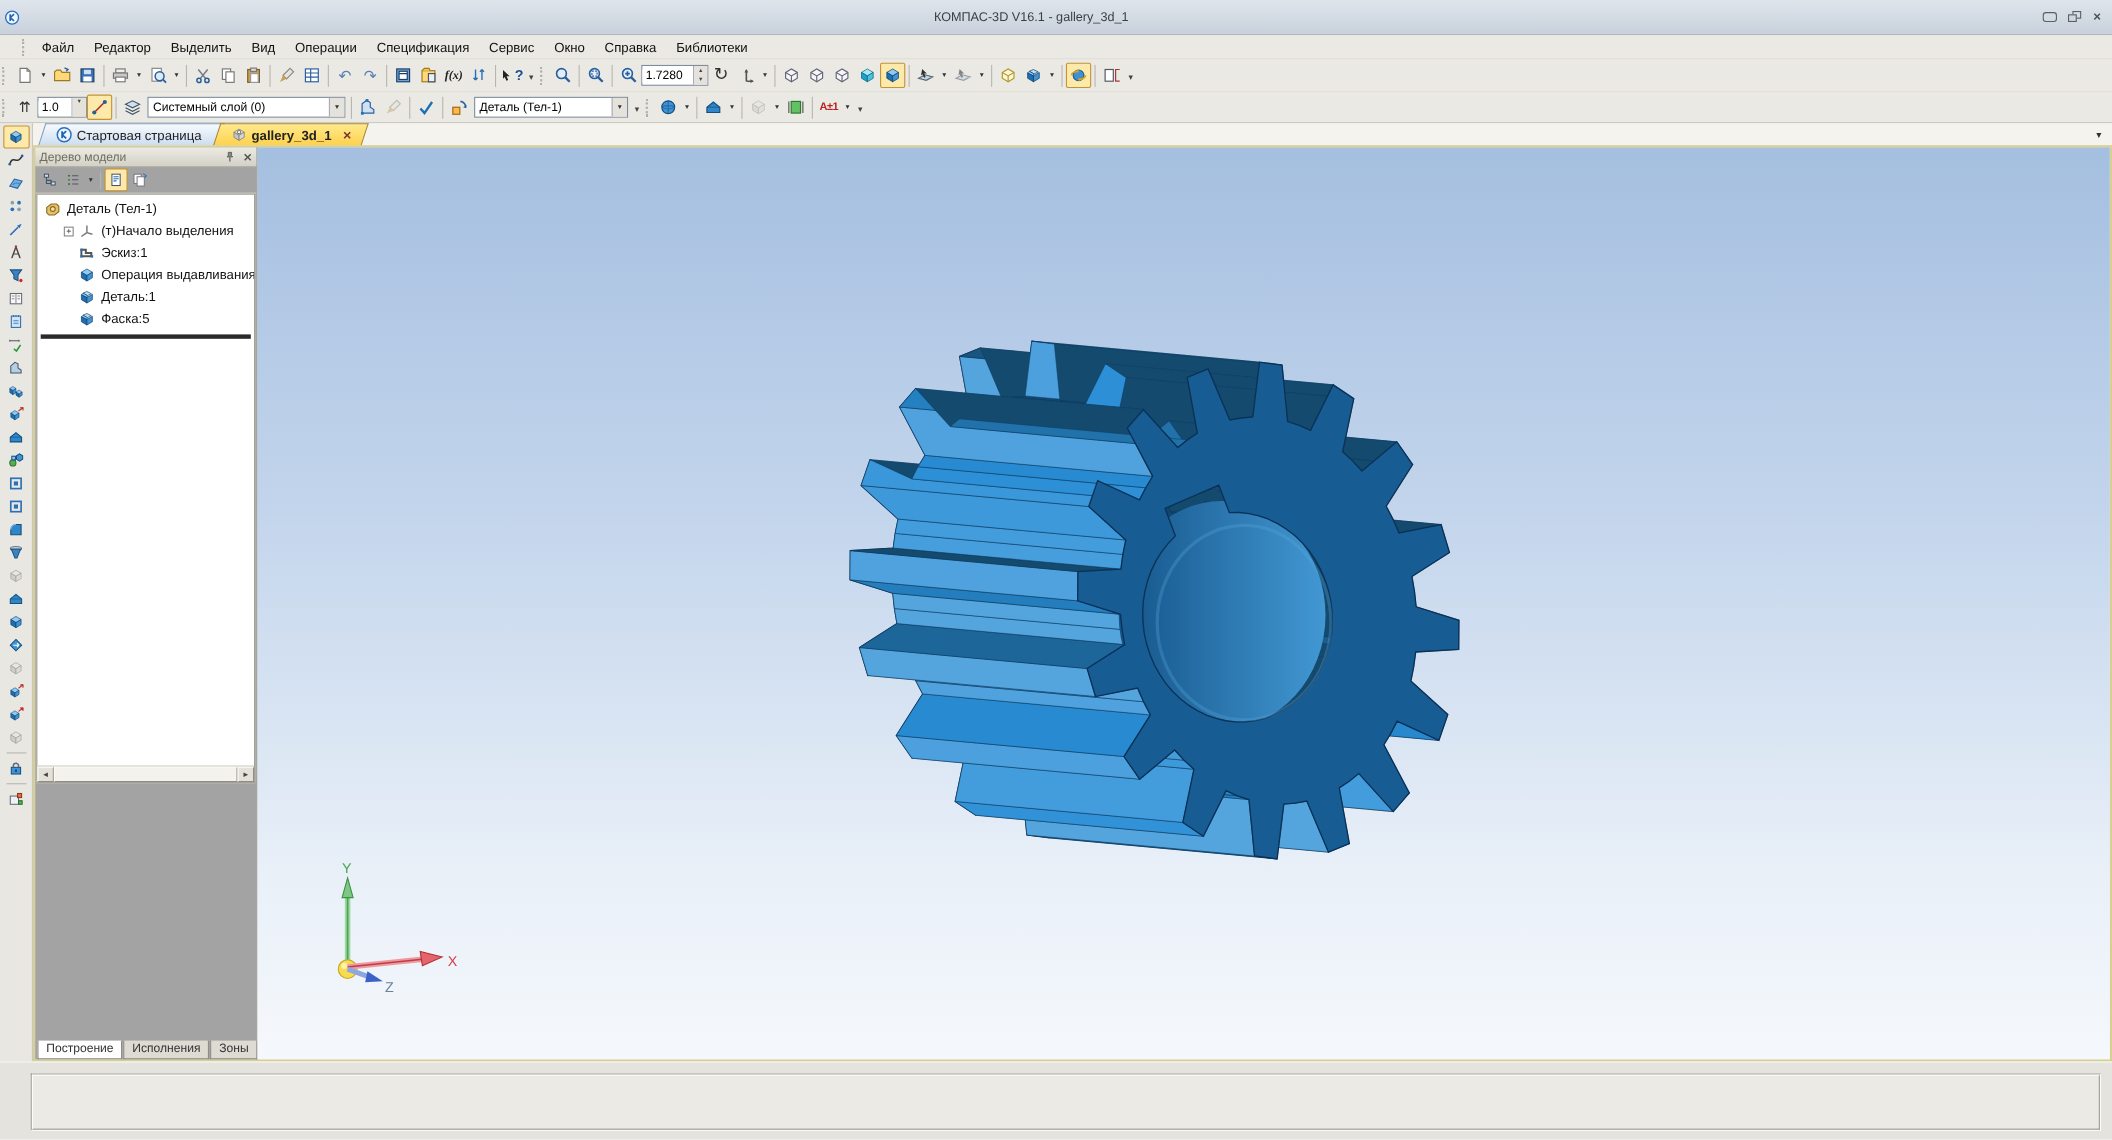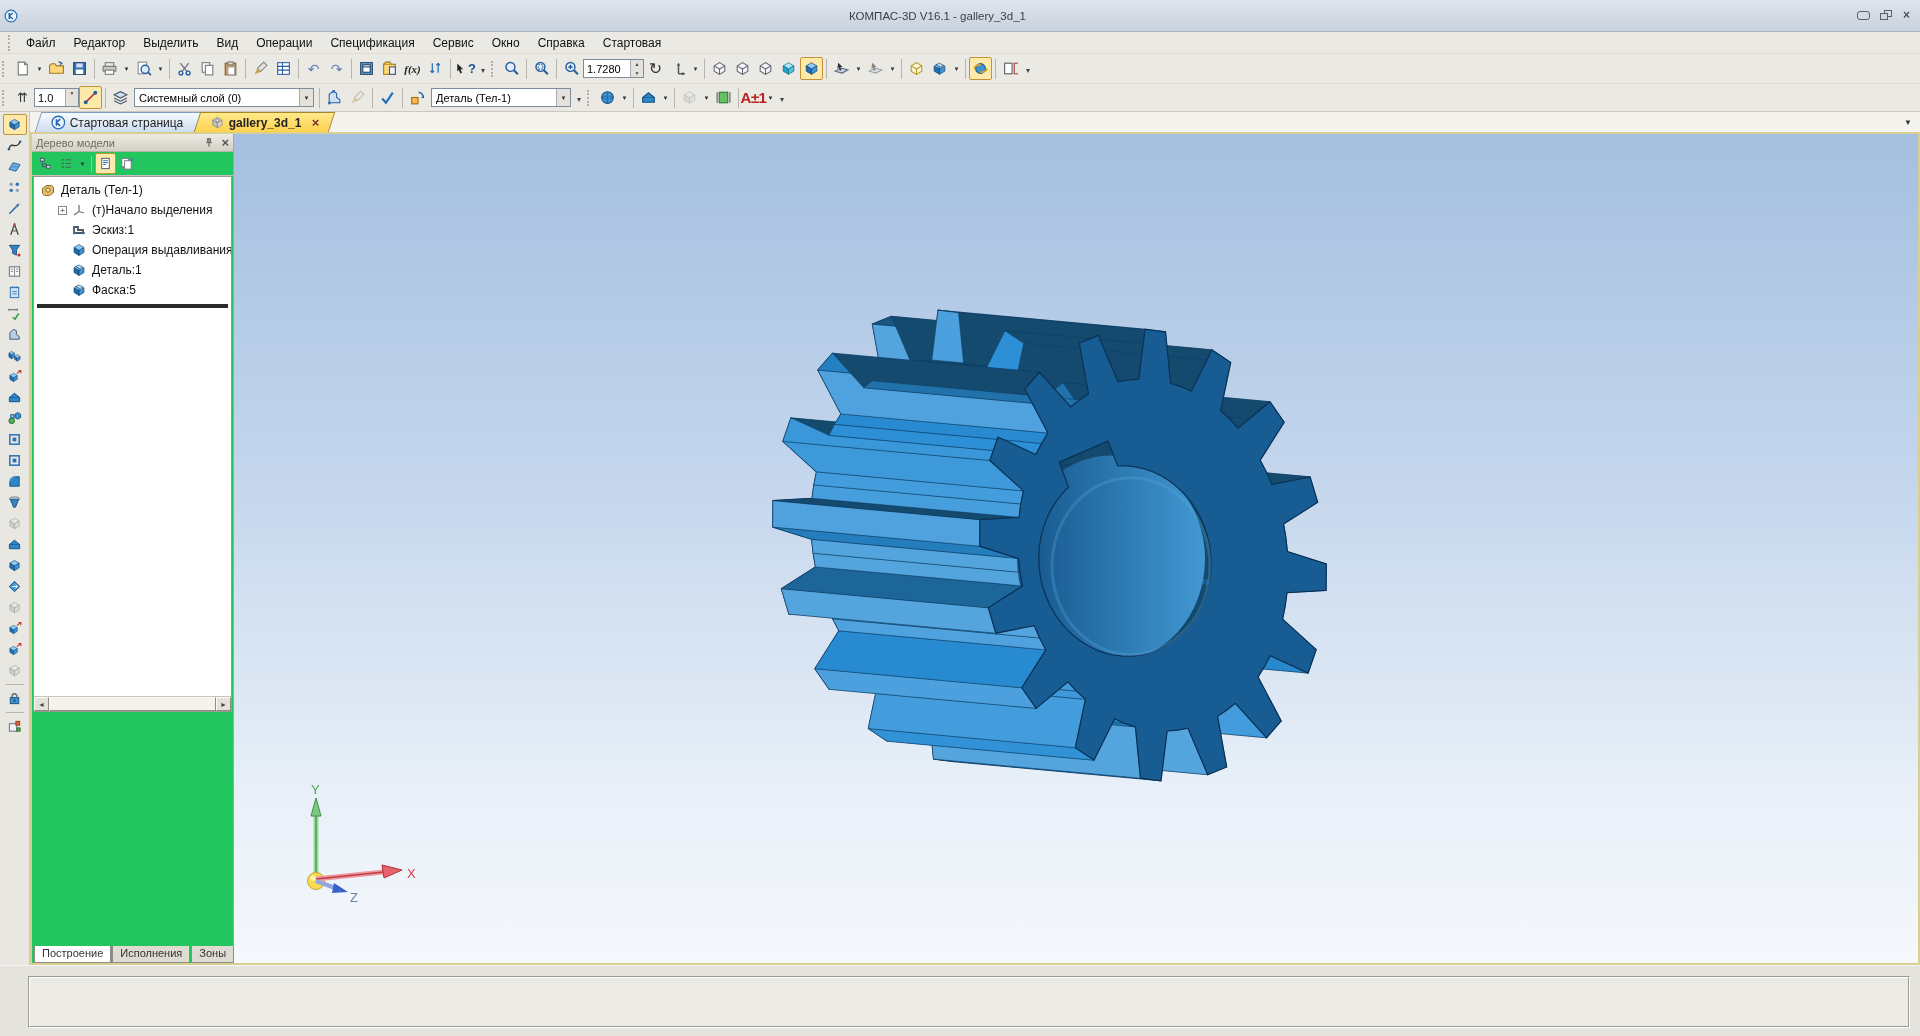--- a/index.html
+++ b/index.html
@@ -12,40 +12,40 @@
   .win-ctrls { display:flex; gap:10px; align-items:center; margin-right:6px; }
   .wc { width:13px; height:9px; position:relative; cursor:pointer; }
   .wc-min { border:1.5px solid #5a6068; border-radius:3px; }
   .wc-rest { }
   .wc-rest i { position:absolute; width:8px; height:7px; border:1.4px solid #5a6068; background:transparent; display:block; }
   .wc-rest i:first-child { left:4px; top:-1px; }
   .wc-rest i:last-child { left:0; top:2px; background:#cfd7e0; }
   .wc-close { font-size:12px; font-weight:bold; color:#4c5258; line-height:9px; width:auto; }
 
   
-  .menubar { height:22px; display:flex; align-items:center; background:#ebe9e3; border-bottom:1px solid #dddbd3; padding-left:6px; }
+  .menubar { height:22px; display:flex; align-items:center; background:#ebe9e3; border-bottom:1px solid #dddbd3; padding-left:18px; }
   .grip { width:5px; height:16px; border-left:2px dotted #b2b0a6; margin:0 4px 0 2px; }
   .menu-item { font-size:12px; color:#111; padding:2px 9px; cursor:default; }
 
   
   .toolbar { display:flex; align-items:center; background:#ebe9e3; }
   .t1 { height:30px; border-bottom:1px solid #dddbd3; }
   .t2 { height:28px; border-bottom:1px solid #c9c7bf; }
   .tb { width:23px; height:23px; display:flex; align-items:center; justify-content:center; border:1px solid transparent; cursor:pointer; position:relative; flex:none; }
   .tb.act { background:#fde9a9; border:1px solid #c49237; border-radius:2px; }
   .si { width:17px; height:17px; display:block; }
   .si-s { width:15px; height:15px; }
   .sep { width:1px; height:20px; background:#b8b6ac; margin:0 3px; flex:none; }
   .dd { width:11px; height:23px; display:flex; align-items:center; justify-content:center; font-size:6px; color:#333; cursor:pointer; flex:none; }
   .ovf { width:12px; height:23px; display:flex; align-items:center; justify-content:center; font-size:8px; color:#444; cursor:pointer; border-top:3px solid transparent; flex:none; }
   .tg { font-size:14px; color:#5b7fb4; line-height:1; }
   .tg2 { font-size:13px; color:#333; line-height:1; }
   .fx { font-style:italic; font-weight:bold; font-size:11px; color:#222; font-family:"Liberation Serif",serif; }
   .qm { font-weight:bold; font-size:13px; color:#1d4e8e; margin-left:1px; }
-  .dimtxt { font-size:15px; font-weight:bold; color:#b22; letter-spacing:-0.5px; }
+  .dimtxt { font-size:10px; font-weight:bold; color:#b22; letter-spacing:-0.5px; }
   .numbox { height:19px; border:1px solid #7f8c9b; background:#fff; display:flex; align-items:center; flex:none; }
   .numbox input { width:46px; border:none; outline:none; font-size:11px; padding:0 3px; font-family:"Liberation Sans",sans-serif; }
   .numbox.small input { width:30px; }
   .spin { width:13px; height:100%; display:flex; flex-direction:column; border-left:1px solid #aab; }
   .spin span { flex:1; font-size:5px; line-height:8px; text-align:center; background:#e4e2da; color:#444; cursor:pointer; }
   .combo { height:19px; border:1px solid #7f8c9b; background:#fff; display:flex; align-items:center; flex:none; margin:0 2px; }
   .combo .cval { font-size:11px; padding:0 4px; white-space:nowrap; flex:1; }
   .combo .cbtn { width:14px; height:100%; background:#e4e2da; border-left:1px solid #aab; display:flex; align-items:center; justify-content:center; font-size:6px; color:#333; cursor:pointer; }
 
   
@@ -66,21 +66,21 @@
   .tab-active { background:linear-gradient(#ffe98c,#fdd24e); border-color:#a8862a; z-index:2; }
   .tab-label { font-size:12px; color:#222; margin:0 4px; white-space:nowrap; }
   .tab-active .tab-label { font-weight:bold; }
   .tab-close { font-size:13px; font-weight:bold; color:#7b3030; margin-left:6px; cursor:pointer; line-height:1; }
   .tabrow-end { margin-left:auto; margin-right:8px; font-size:8px; color:#333; cursor:pointer; align-self:center; }
 
   
   .docarea { flex:1; display:flex; min-height:0; border-left:2px solid #d8d092; border-right:2px solid #d8d092; border-bottom:2px solid #d8d092; }
 
   
-  .treedock { width:202px; flex:none; background:#22c55e; display:flex; flex-direction:column; border-right:1px solid #a8a69c; }
+  .treedock { width:202px; flex:none; background:#a3a3a3; display:flex; flex-direction:column; border-right:1px solid #a8a69c; }
   .tpanel-head { height:18px; display:flex; align-items:center; background:linear-gradient(#eceae2,#d4d1c6); border-bottom:1px solid #b5b3a9; padding:0 4px; }
   .tpanel-title { flex:1; font-size:11px; color:#6f6d60; }
   .tpanel-pin { width:12px; height:12px; margin-right:6px; cursor:pointer; }
   .tpanel-close { font-size:13px; font-weight:bold; color:#555; cursor:pointer; line-height:1; }
   .tpanel-bar { height:24px; display:flex; align-items:center; padding:0 3px; border-bottom:1px solid #c6c4ba; }
   .treebox { height:536px; background:#fff; border:1px solid #9a988e; margin:0 1px; display:flex; flex-direction:column; overflow:hidden; }
   .tree-rows { padding-top:3px; }
   .trow { height:20px; display:flex; align-items:center; font-size:12px; color:#111; white-space:nowrap; overflow:hidden; cursor:default; padding-left:24px; }
   .trow.lvl0 { padding-left:6px; }
   .trow .exp { width:9px; height:9px; border:1px solid #888; background:#fff; font-size:8px; line-height:7px; text-align:center; margin-right:4px; color:#333; flex:none; cursor:pointer; }
@@ -441,21 +441,21 @@
 
   <span class="menu-item">Файл</span>
       <span class="menu-item">Редактор</span>
       <span class="menu-item">Выделить</span>
       <span class="menu-item">Вид</span>
       <span class="menu-item">Операции</span>
       <span class="menu-item">Спецификация</span>
       <span class="menu-item">Сервис</span>
       <span class="menu-item">Окно</span>
       <span class="menu-item">Справка</span>
-      <span class="menu-item">Стартовая</span>
+      <span class="menu-item">Библиотеки</span>
     </div>
 
   <div class="toolbar t1">
     <div class="grip"></div>
     <div class="tb">
         <svg class="si">
           <use href="#sym-page"></use>
         </svg>
       </div>
     <div class="dd">▼</div>

